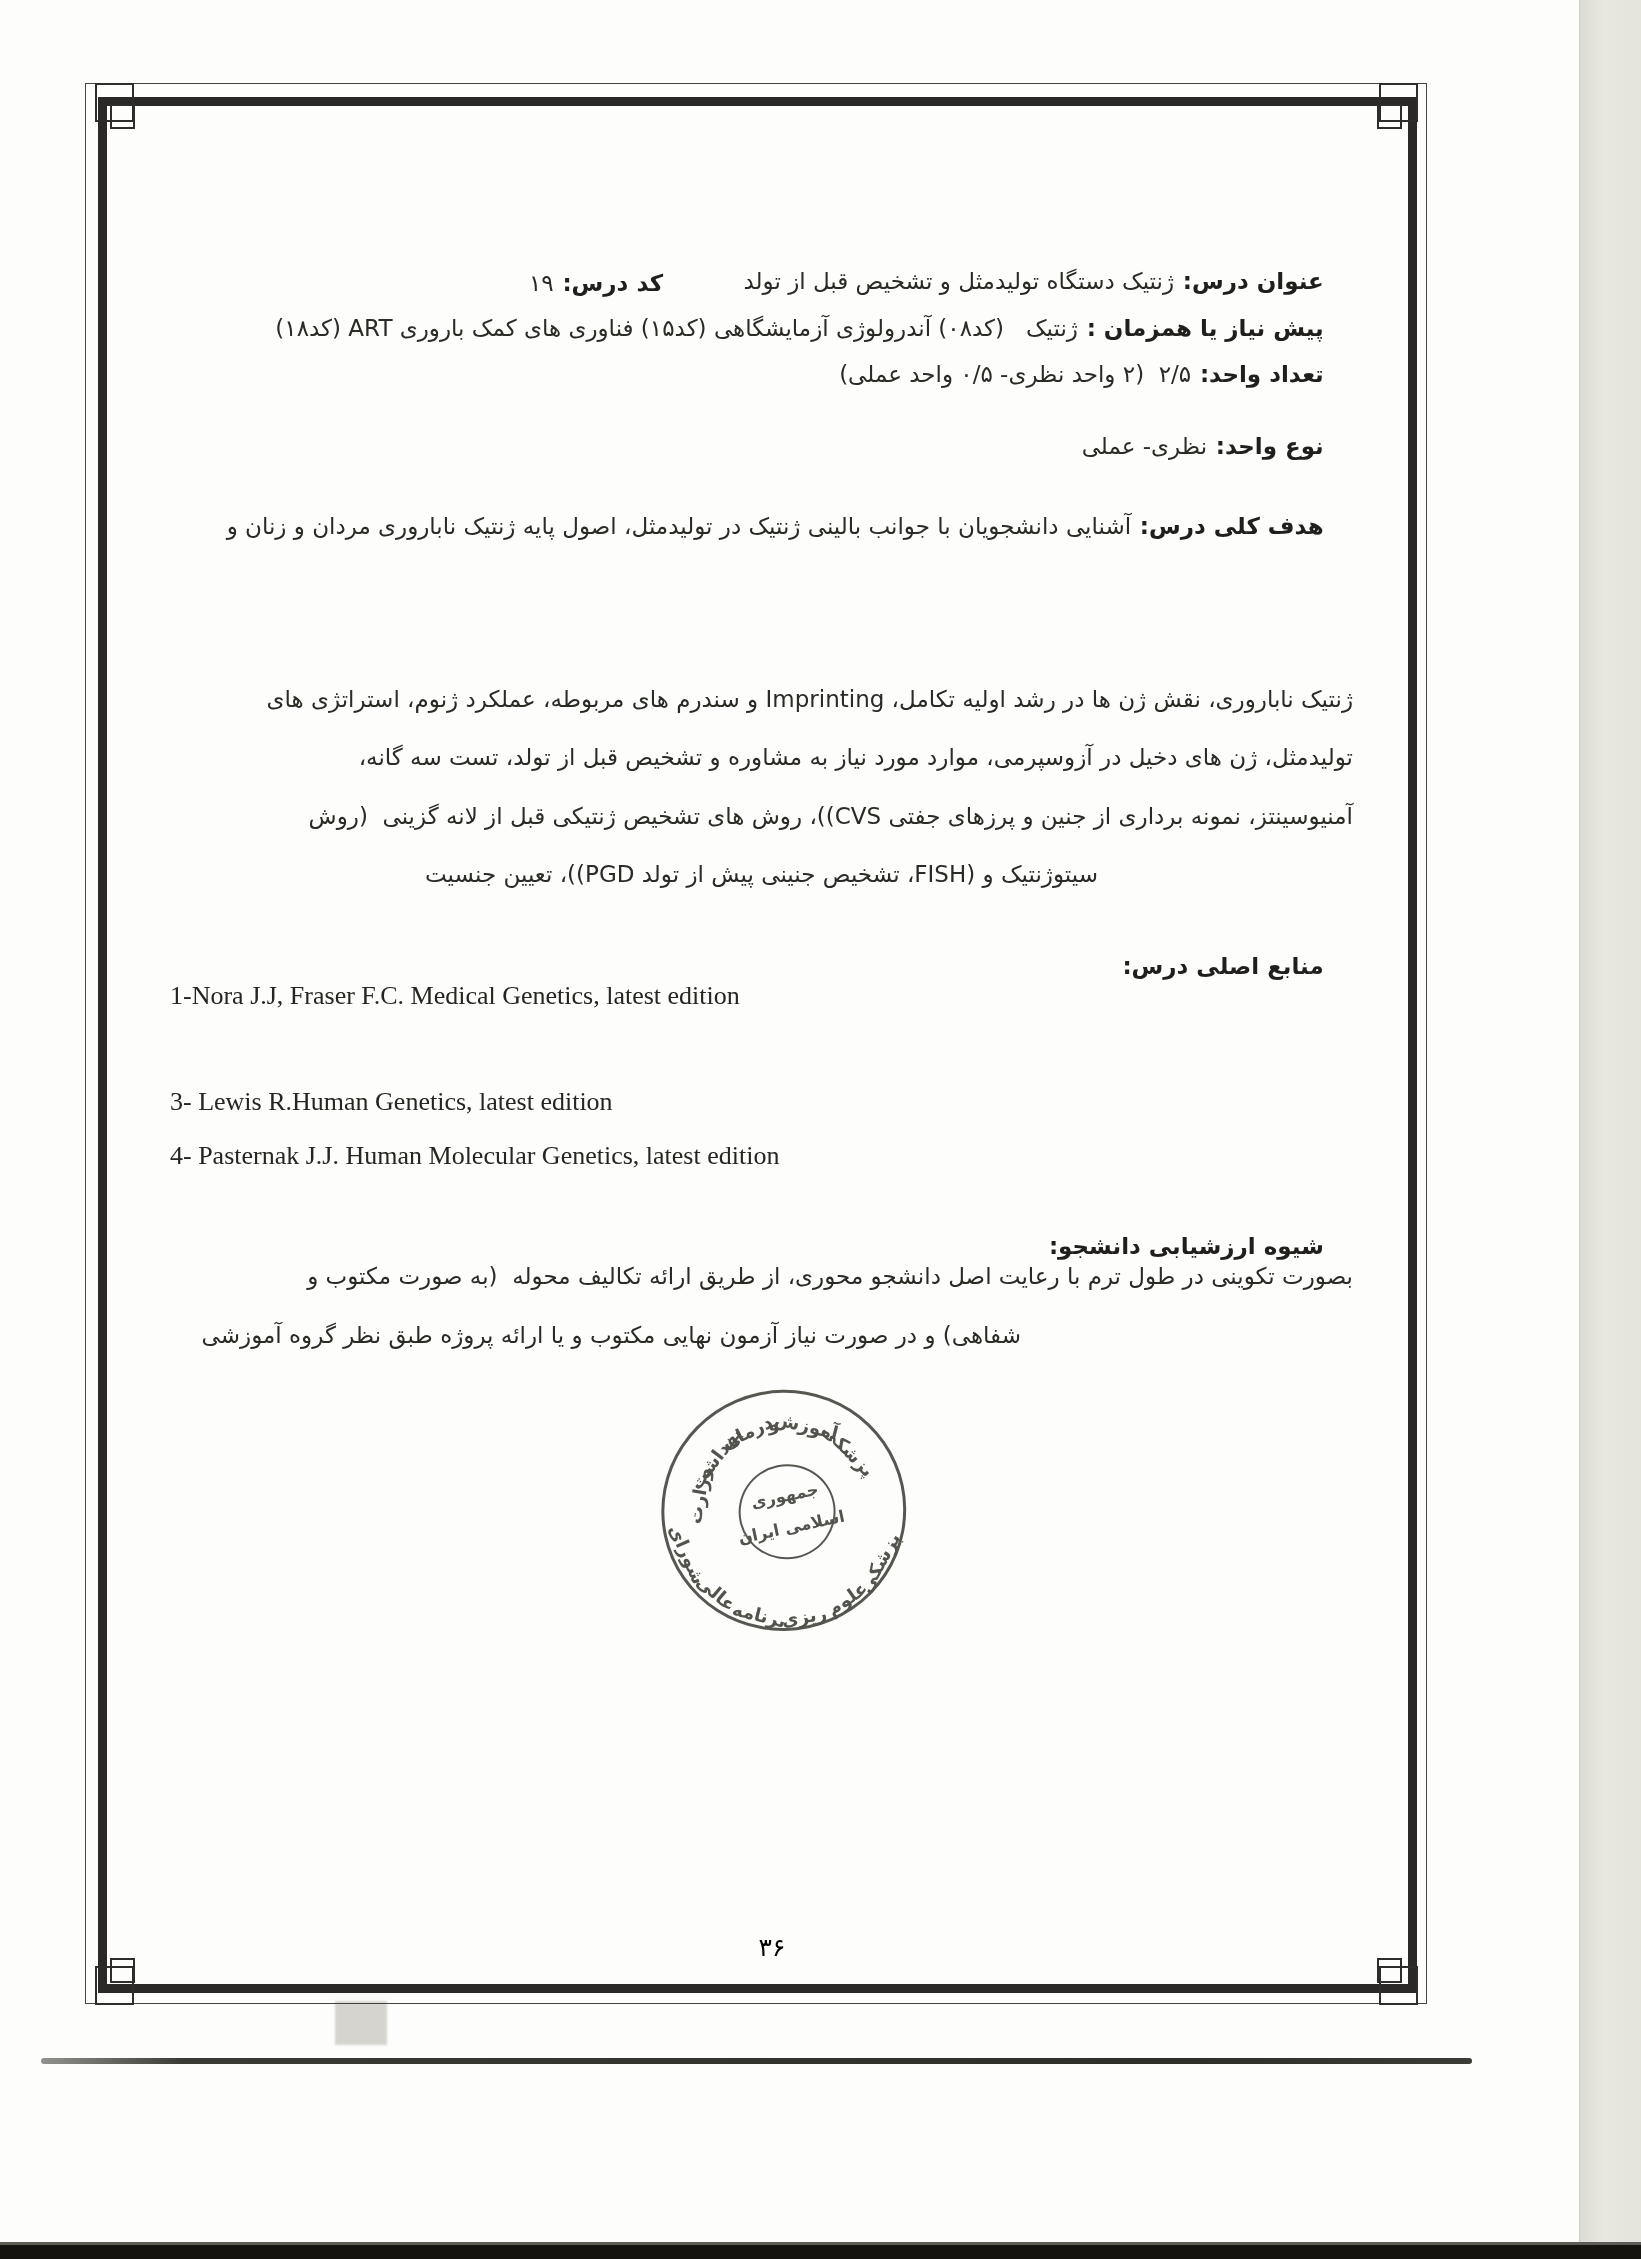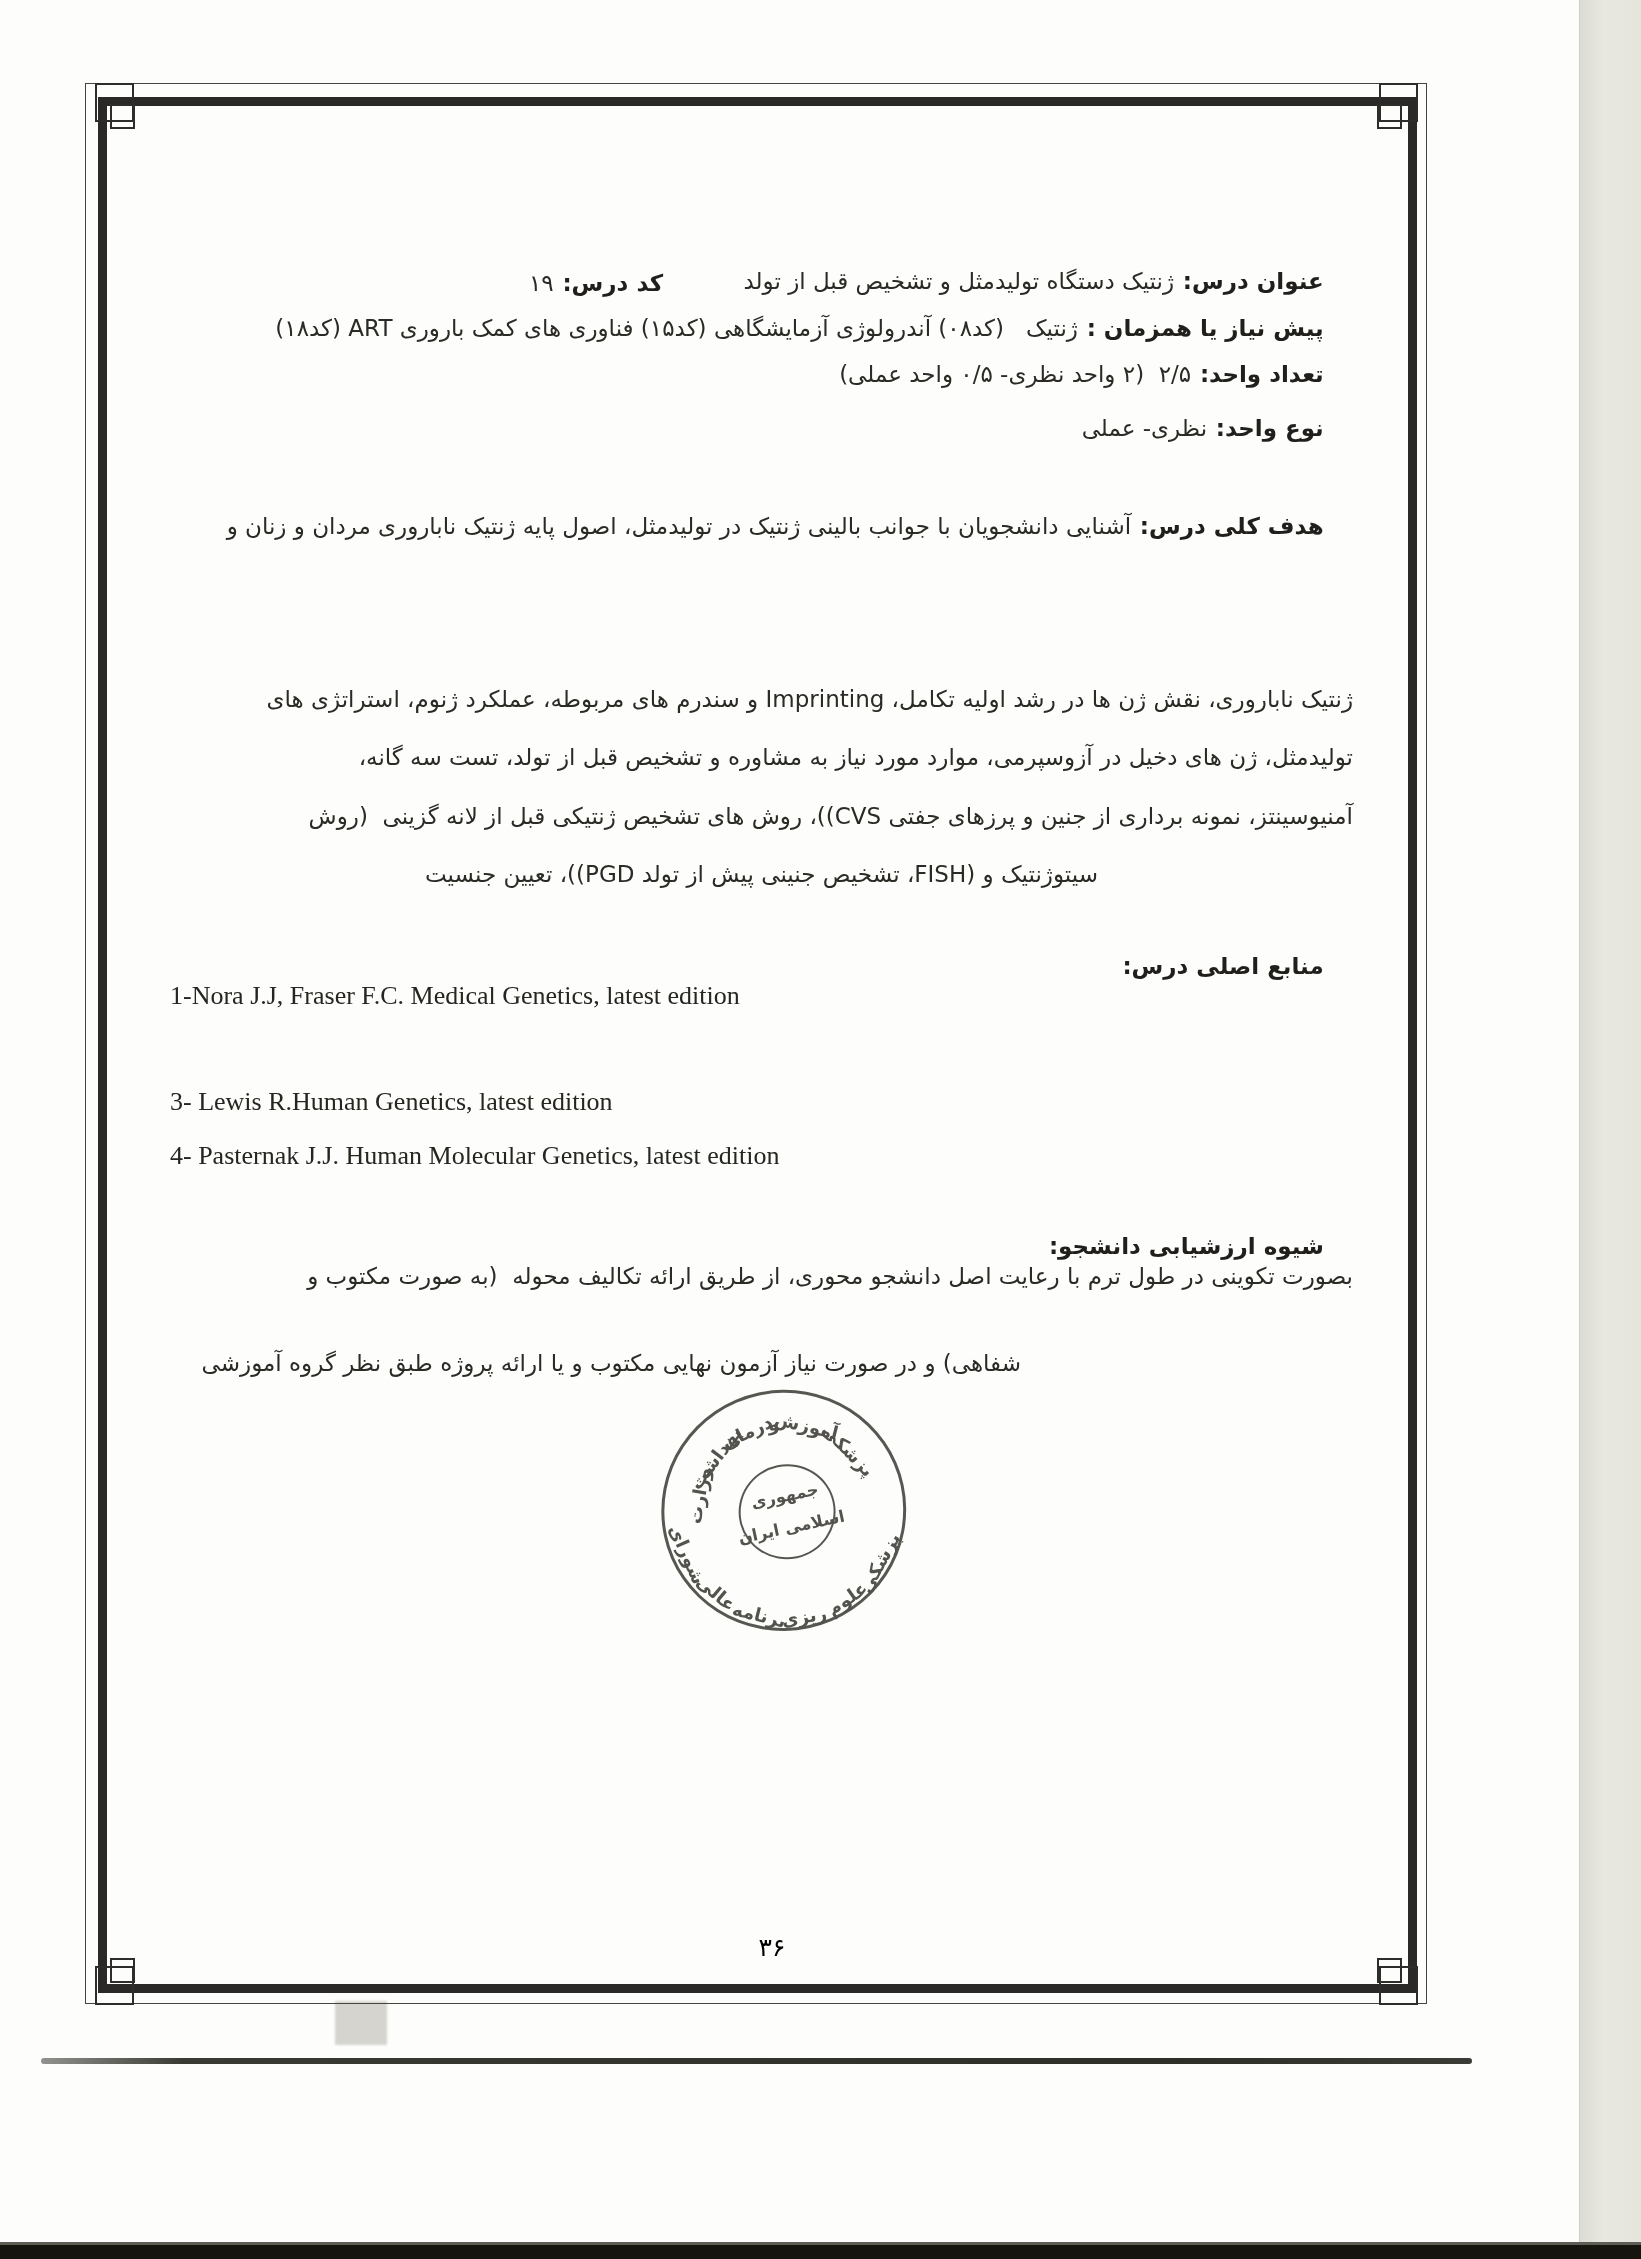--- a/index.html
+++ b/index.html
@@ -68,21 +68,21 @@
   </div>
   <div class="ln" style="top:244px;left:529px;">
     <b>کد درس:</b><span>۱۹</span>
   </div>
   <div class="ln" style="top:289px;right:288px;">
     <b>پیش نیاز یا همزمان :</b><span>ژنتیک   (کد۰۸) آندرولوژی آزمایشگاهی (کد۱۵) فناوری های کمک باروری ART (کد۱۸)</span>
   </div>
   <div class="ln" style="top:335px;right:288px;">
     <b>تعداد واحد:</b><span>۲/۵  (۲ واحد نظری- ۰/۵ واحد عملی)</span>
   </div>
-  <div class="ln" style="top:389px;right:288px;">
+  <div class="ln" style="top:407px;right:288px;">
     <b>نوع واحد:</b><span>نظری- عملی</span>
   </div>
 
   <div class="ln" style="top:487px;right:288px;">
     <b>هدف کلی درس:</b><span>آشنایی دانشجویان با جوانب بالینی ژنتیک در تولیدمثل، اصول پایه ژنتیک ناباروری مردان و زنان و</span>
   </div>
 
   <div class="ln" style="top:686px;right:288px;"><span>ژنتیک ناباروری، نقش ژن ها در رشد اولیه تکامل، Imprinting و سندرم های مربوطه، عملکرد ژنوم، استراتژی های</span></div>
   <div class="ln" style="top:744px;right:288px;"><span>تولیدمثل، ژن های دخیل در آزوسپرمی، موارد مورد نیاز به مشاوره و تشخیص قبل از تولد، تست سه گانه،</span></div>
   <div class="ln" style="top:861px;right:543px;"><span>سیتوژنتیک و ⁦FISH)⁩، تشخیص جنینی پیش از تولد ⁦((PGD⁩، تعیین جنسیت</span></div>
@@ -92,21 +92,21 @@
     <b>منابع اصلی درس:</b>
   </div>
   <div class="ltr" style="top:981px;left:170px;"><span>1-Nora J.J, Fraser F.C. Medical Genetics, latest edition</span></div>
   <div class="ltr" style="top:1087px;left:170px;"><span>3- Lewis R.Human Genetics, latest edition</span></div>
   <div class="ltr" style="top:1141px;left:170px;"><span>4- Pasternak J.J. Human Molecular Genetics, latest edition</span></div>
 
   <div class="ln" style="top:1207px;right:288px;">
     <b>شیوه ارزشیابی دانشجو:</b>
   </div>
   <div class="ln" style="top:1263px;right:288px;"><span>بصورت تکوینی در طول ترم با رعایت اصل دانشجو محوری، از طریق ارائه تکالیف محوله  (به صورت مکتوب و</span></div>
-  <div class="ln" style="top:1322px;right:620px;margin-top:28px;"><span>شفاهی) و در صورت نیاز آزمون نهایی مکتوب و یا ارائه پروژه طبق نظر گروه آموزشی</span></div>
+  <div class="ln" style="top:1322px;right:620px;"><span>شفاهی) و در صورت نیاز آزمون نهایی مکتوب و یا ارائه پروژه طبق نظر گروه آموزشی</span></div>
 
   <div class="stamp">
     <div class="ring-outer"></div>
     <div class="ring-inner"></div>
 
     <div class="sw" style="transform:rotate(-68deg) translate(0,-98px);"><span class="swi">وزارت</span></div>
     <div class="sw" style="transform:rotate(-41deg) translate(0,-98px);"><span class="swi">بهداشت</span></div>
     <div class="sw" style="transform:rotate(-14deg) translate(0,-98px);"><span class="swi">درمان</span></div>
     <div class="sw" style="transform:rotate(4deg) translate(0,-98px);"><span class="swi">و</span></div>
     <div class="sw" style="transform:rotate(26deg) translate(0,-98px);"><span class="swi">آموزش</span></div>

